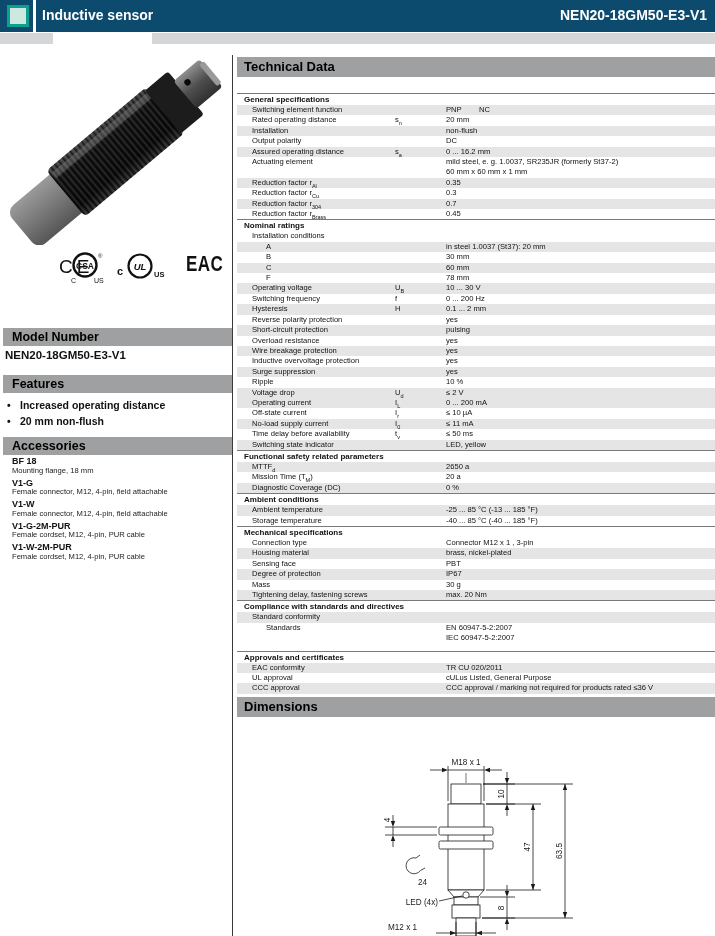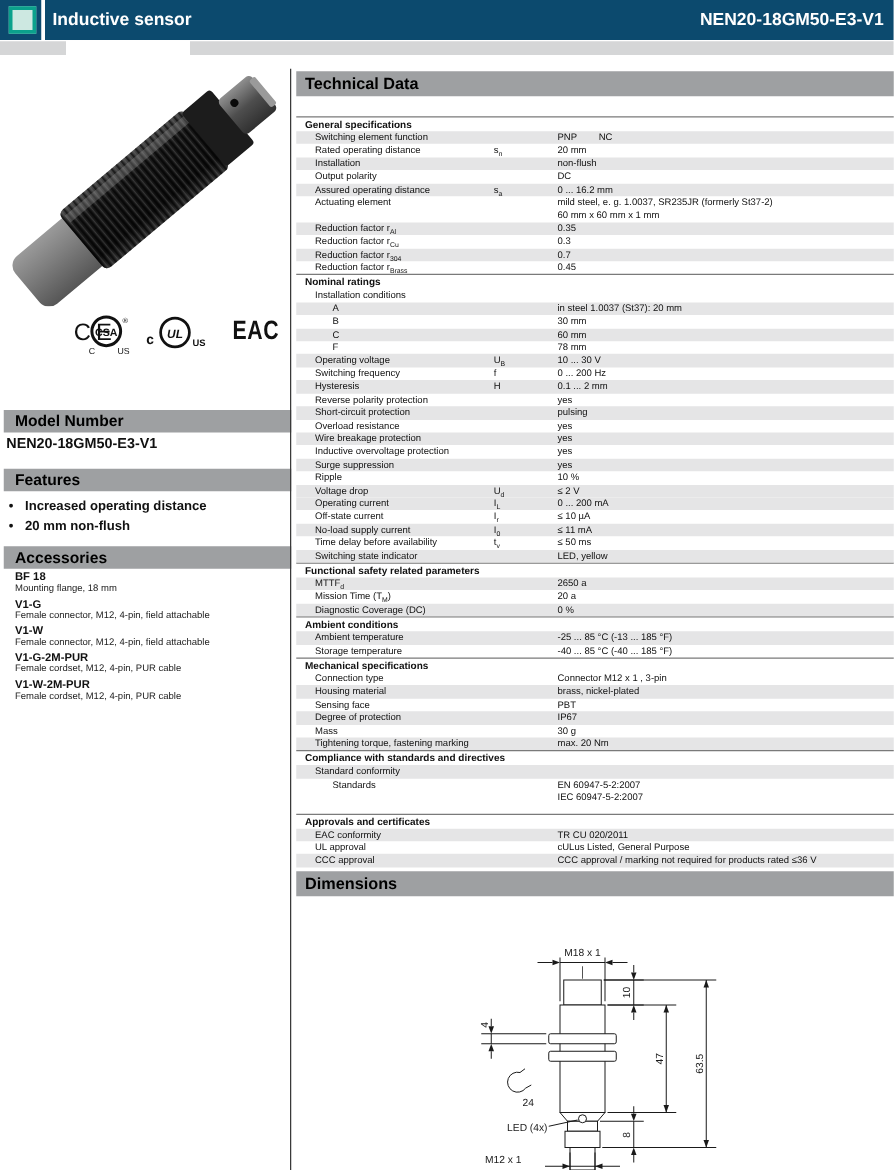--- a/index.html
+++ b/index.html
@@ -425,21 +425,21 @@
             <div>IP67</div>
           </div>
         </div>
         <div class="trow">
           <span class="t-label">Mass</span>
           <div class="t-vals">
             <div>30 g</div>
           </div>
         </div>
         <div class="trow shaded">
-          <span class="t-label">Tightening torque, fastening marking</span>
+          <span class="t-label">Tightening delay, fastening screws</span>
           <div class="t-vals">
             <div>max. 20 Nm</div>
           </div>
         </div>
         <div class="sec-title">Compliance with standards and directives</div>
         <div class="trow shaded">
           <span class="t-label">Standard conformity</span>
           <div class="t-vals"></div>
         </div>
         <div class="trow">

